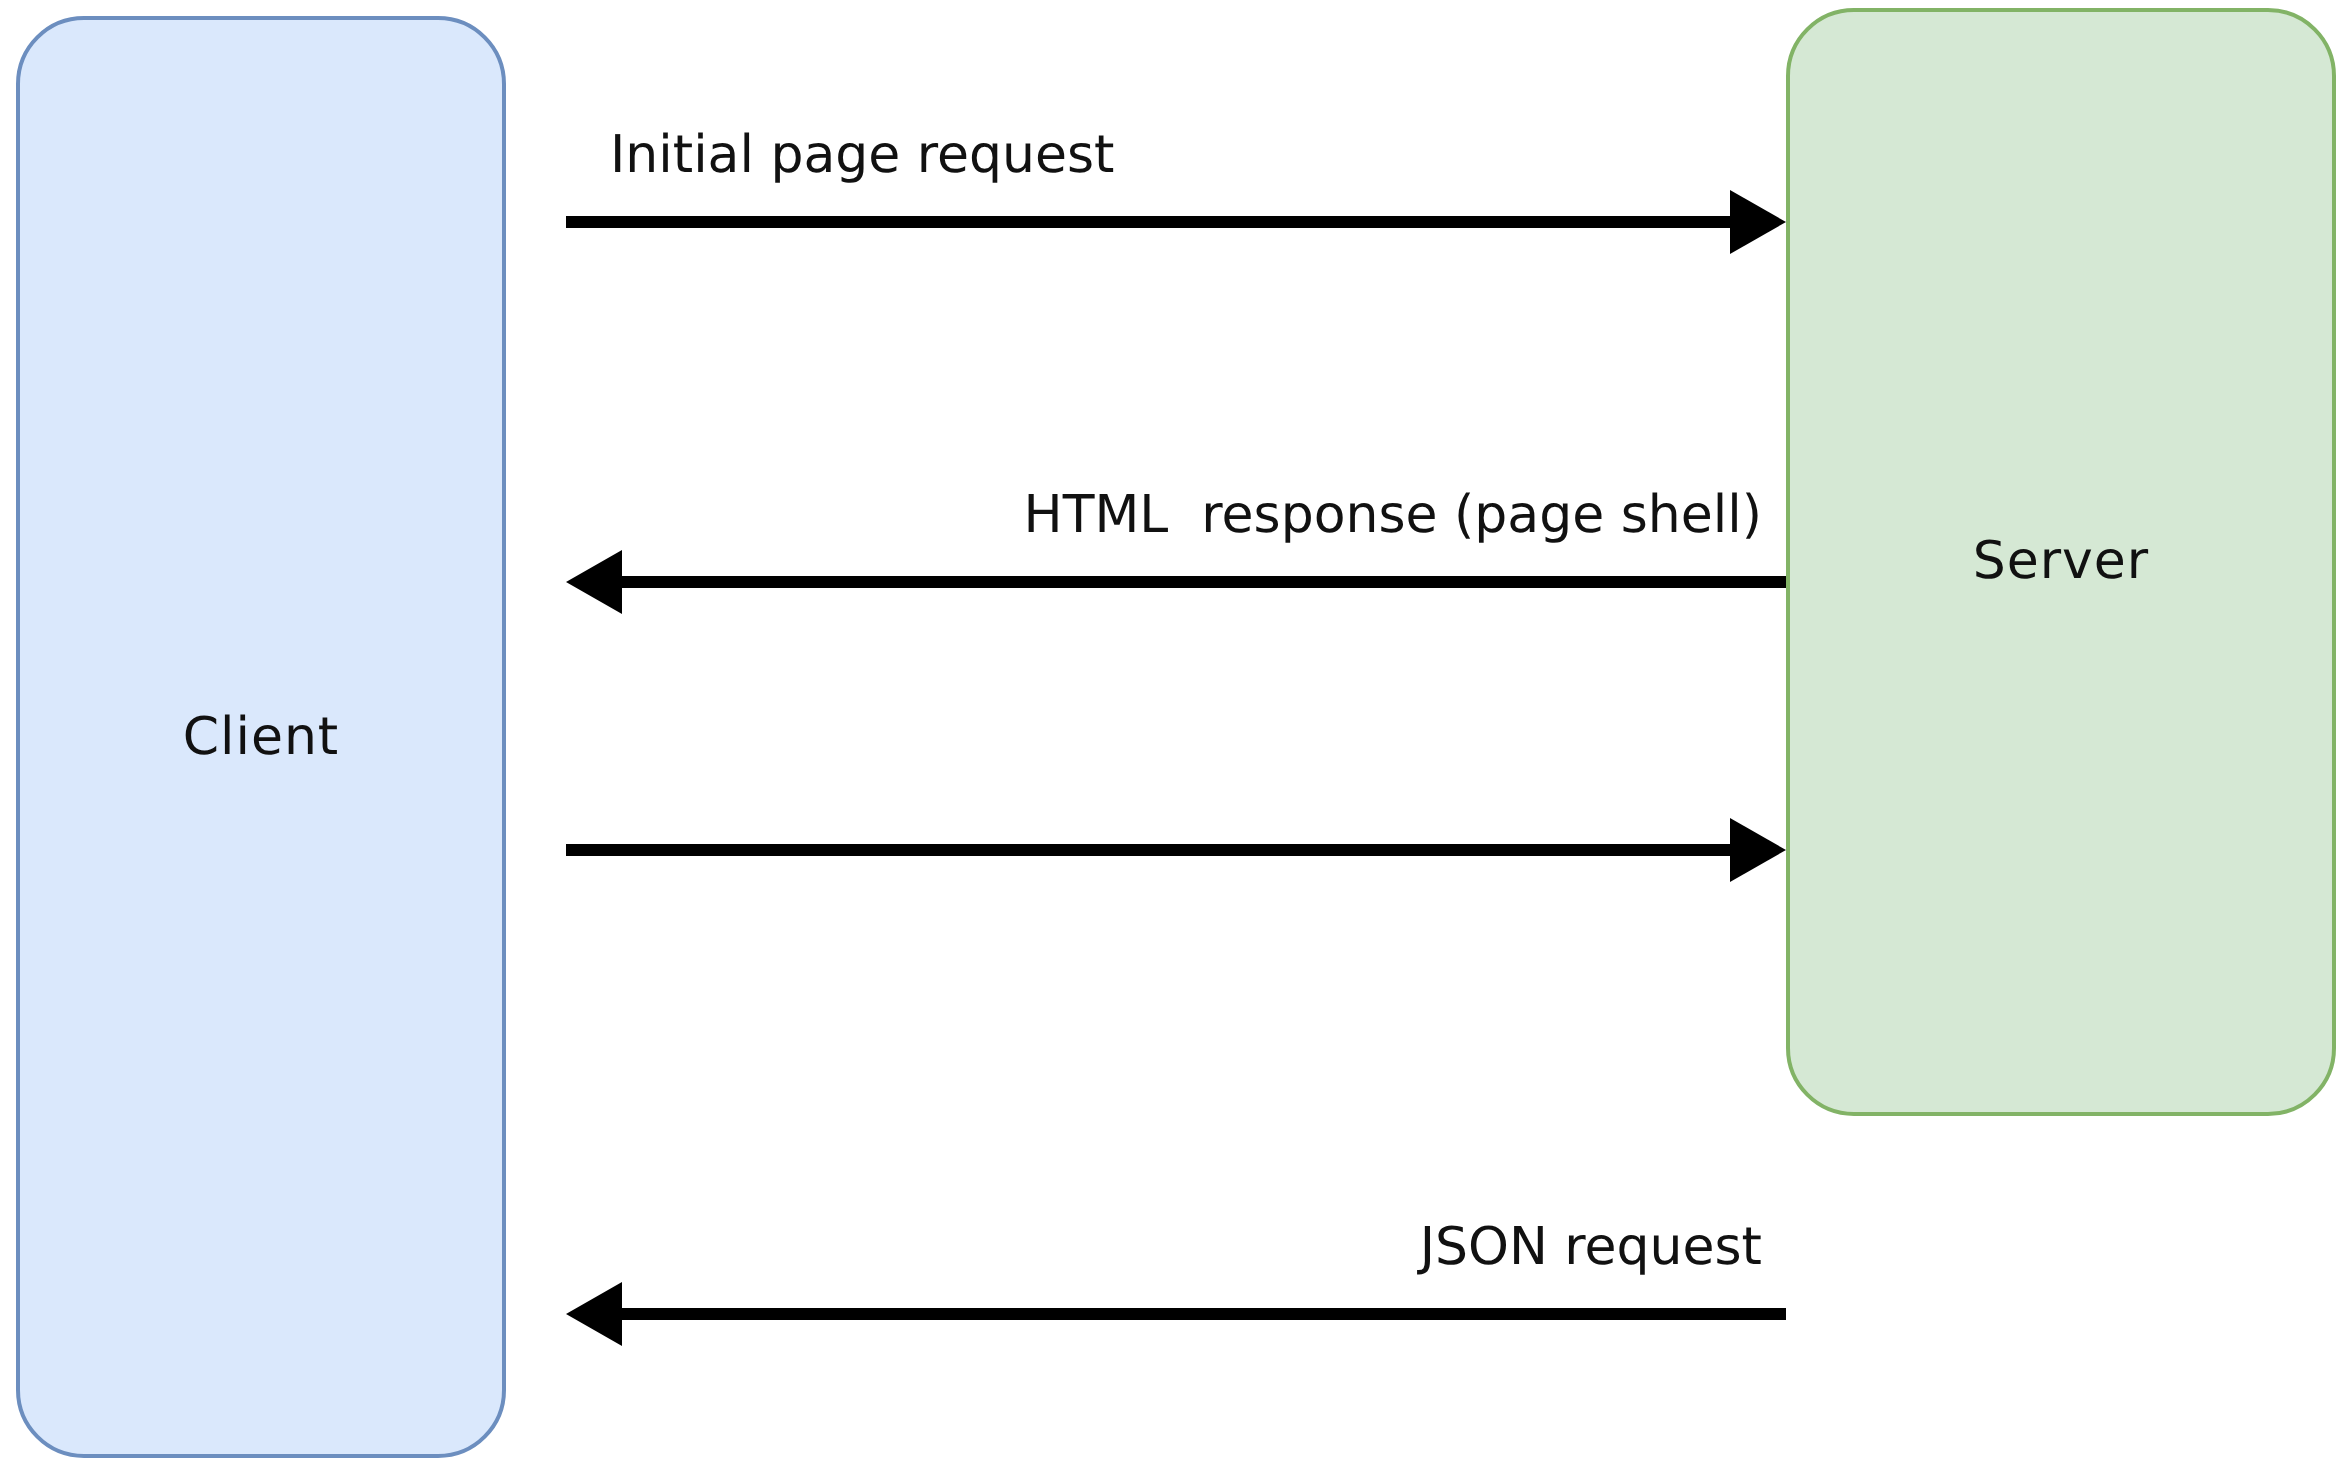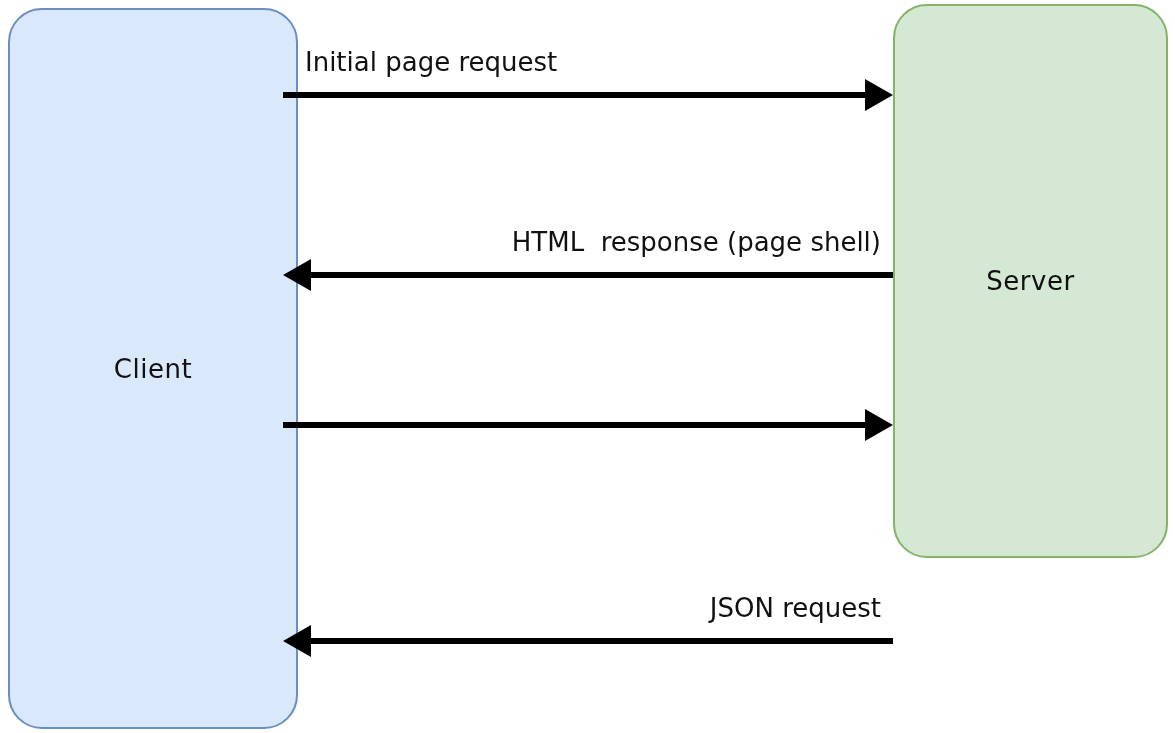--- a/index.html
+++ b/index.html
@@ -23,41 +23,42 @@
     border-radius: 34px;
     display: flex;
     align-items: center;
     justify-content: center;
   }
   .node .node-label {
     font-size: 26px;
     color: #111;
     letter-spacing: 0.5px;
   }
-  .node.client { left: 8px;   top: 8px; width: 290px; height: 721px; }
+  .node.client { left: 8px;   top: 8px; width: 245px; height: 721px; }
   .node.server { left: 893px; top: 4px; width: 275px; height: 554px; }
 
   
   .message {
     position: absolute;
     left: 283px;
     width: 610px;
     height: 66px;
   }
   .m1 { top: 45px; }
   .m2 { top: 225px; }
   .m3 { top: 409px; }
   .m4 { top: 591px; }
 
   .msg-label {
     height: 34px;
     line-height: 34px;
     font-size: 26px;
     color: #111;
     white-space: pre;   
+    margin-top: 16px;
   }
   .message.right .msg-label { text-align: left;  padding-left: 22px; }
   .message.left  .msg-label { text-align: right; padding-right: 12px; }
 
   .arrow {
     position: relative;
     height: 32px;
     width: 100%;
   }
   .shaft {

